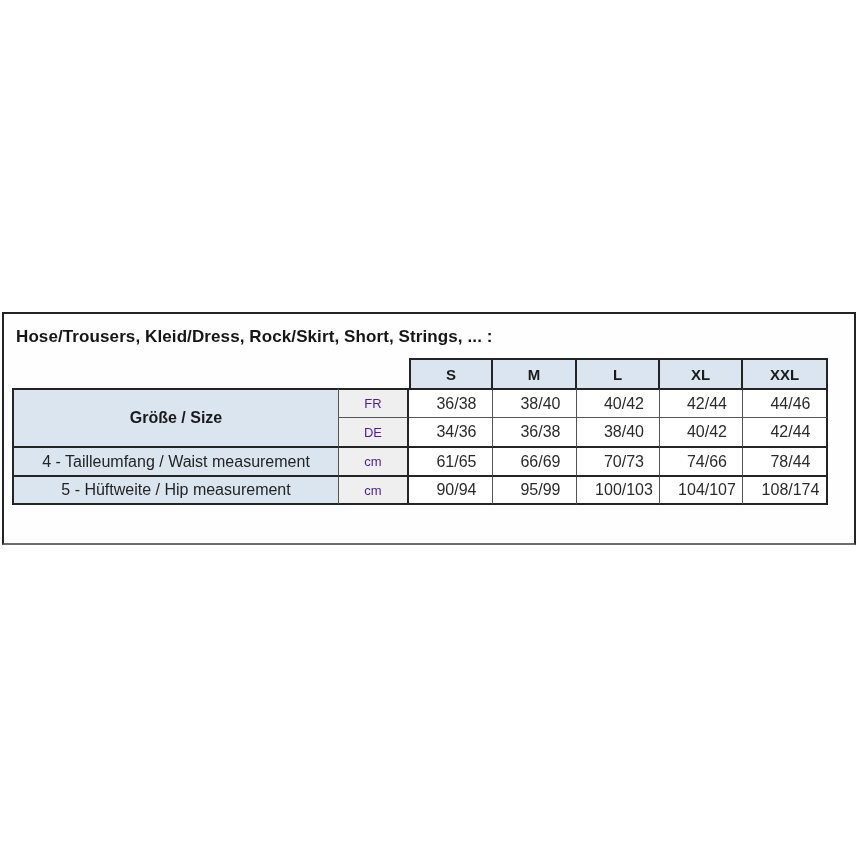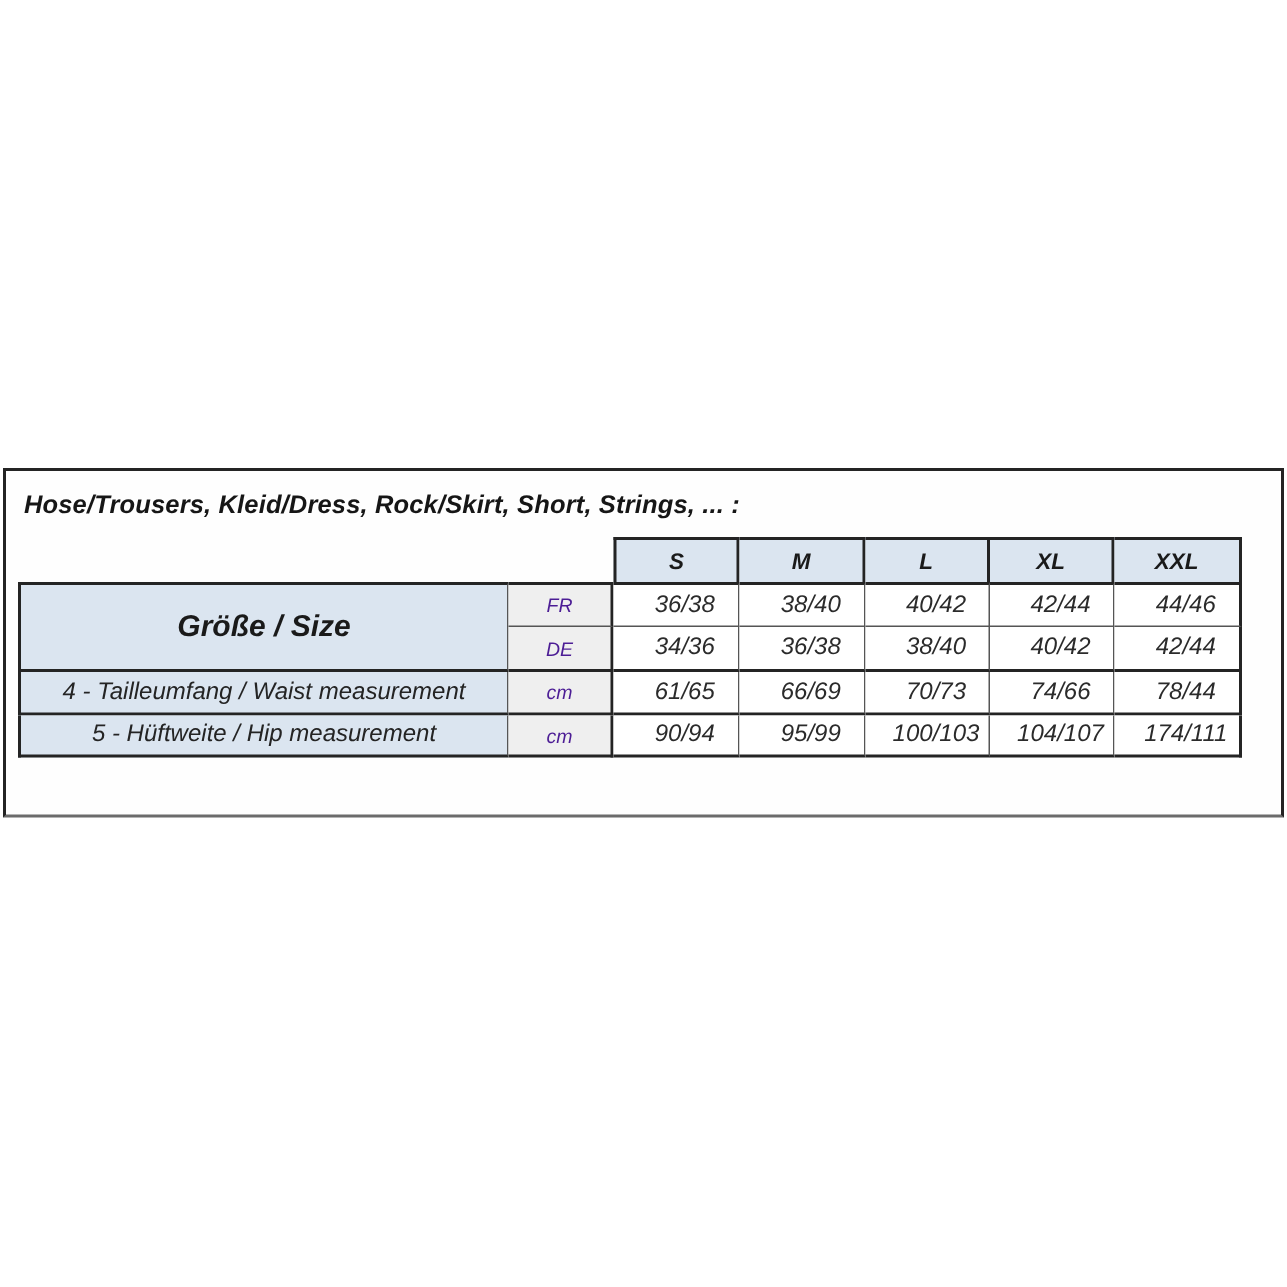--- a/index.html
+++ b/index.html
@@ -21,21 +21,20 @@
   }
   .screen{position:absolute;left:0;top:0;width:858px;height:858px;background:#ffffff;}
   .panel{
     position:absolute;
     left:2px;top:312px;
     width:854px;height:233px;
     box-sizing:border-box;
     border:2px solid var(--border-strong);
     border-bottom-color:#6b6b6b;
     background:#fefefe;
-    font-style:italic;
   }
   .panel-title{
     position:absolute;
     left:12px;top:13px;
     font-size:17px;
     font-weight:700;
     color:#161616;
     white-space:nowrap;
     letter-spacing:0.1px;
   }
@@ -56,21 +55,21 @@
   .hd{
     background:var(--header-bg);
     font-weight:700;font-size:15px;color:#1a1a1a;
     border-top:2px solid var(--border-strong);
     border-right:2px solid var(--border-strong);
   }
   .hd.first{border-left:2px solid var(--border-strong);}
   .corner{
     grid-column:1;grid-row:2/4;
     background:var(--label-bg);
-    font-weight:700;font-size:20px;color:#1a1a1a;
+    font-weight:700;font-size:16px;color:#1a1a1a;
     border-left:2px solid var(--border-strong);
     border-top:2px solid var(--border-strong);
     border-right:1px solid var(--border-light);
     border-bottom:2px solid var(--border-strong);
   }
   .unit{
     background:var(--unit-bg);
     font-size:13px;color:#4c1d95;
     border-right:2px solid var(--border-strong);
   }
@@ -137,17 +136,17 @@
       <div class="c val r4">70/73</div>
       <div class="c val r4">74/66</div>
       <div class="c val r4 last">78/44</div>
 
       <div class="c lbl">5 - Hüftweite / Hip measurement</div>
       <div class="c unit r5">cm</div>
       <div class="c val r5">90/94</div>
       <div class="c val r5">95/99</div>
       <div class="c val r5">100/103</div>
       <div class="c val r5">104/107</div>
-      <div class="c val r5 last">174/111</div>
+      <div class="c val r5 last">108/174</div>
 
     </div>
   </div>
 </div>
 
 </body></html>

